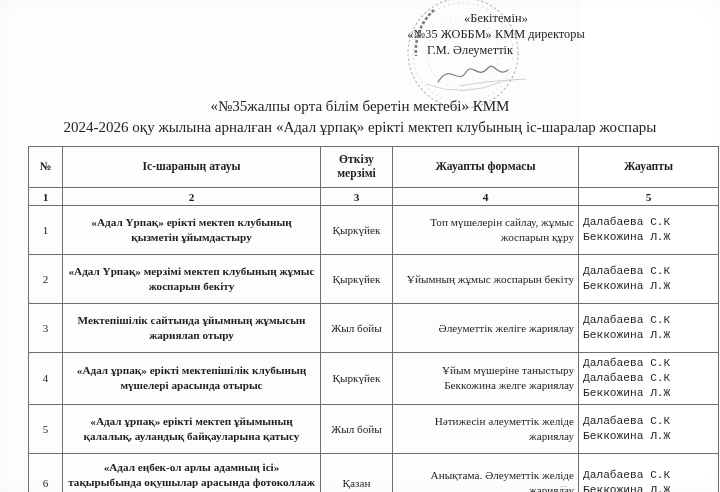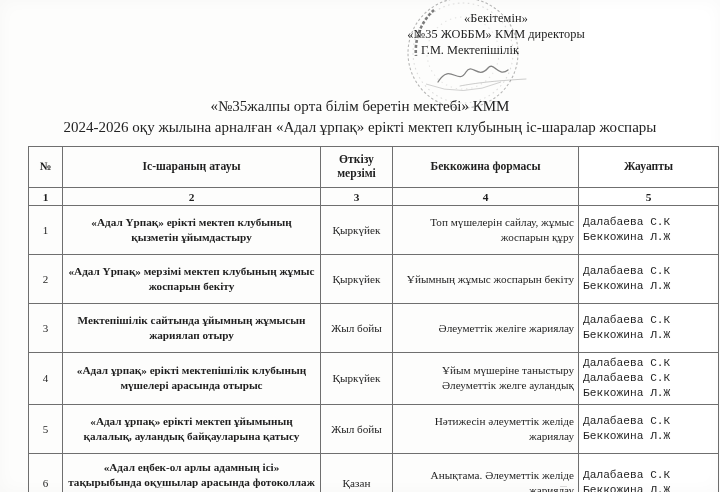--- a/index.html
+++ b/index.html
@@ -183,21 +183,21 @@
   <svg class="signature" viewBox="0 0 120 44">
     <g fill="none" stroke="#303030" stroke-width="1.3" opacity="0.75" stroke-linecap="round">
       <path d="M8,30 C20,10 28,34 36,20 C42,10 48,28 58,16 C64,9 68,26 78,18"></path>
       <path d="M30,34 C46,31 62,29 96,27" stroke-width="0.8" opacity="0.5"></path>
     </g>
   </svg>
 
   <div class="approval">
     <span class="ln ln-1">«Бекітемін»</span>
     <span class="ln ln-2">«№35 ЖОББМ» КММ директоры</span>
-    <span class="ln ln-3">Г.М. Мектепішілік</span>
+    <span class="ln ln-3">Г.М. Әлеуметтік</span>
   </div>
 
   <div class="doc-title">
     <span class="t-line">«№35жалпы орта білім беретін мектебі» КММ</span>
     <span class="t-line">2024-2026 оқу жылына арналған  «Адал ұрпақ» ерікті мектеп клубының іс-шаралар жоспары</span>
   </div>
 
   <div class="tbl-wrap">
     <table class="plan">
       <colgroup>
@@ -205,21 +205,21 @@
           <col class="col-name">
           <col class="col-term">
           <col class="col-form">
           <col class="col-resp">
       </colgroup>
       <thead>
         <tr>
           <th>№</th>
           <th>Іс-шараның атауы</th>
           <th>Өткізу мерзімі</th>
-          <th>Беккожина формасы</th>
+          <th>Жауапты формасы</th>
           <th>Жауапты</th>
         </tr>
         <tr class="numrow">
           <td>1</td>
           <td>2</td>
           <td>3</td>
           <td>4</td>
           <td>5</td>
         </tr>
       </thead>
@@ -245,21 +245,21 @@
           <td class="c-name">Мектепішілік сайтында ұйымның жұмысын жариялап отыру</td>
           <td class="c-term">Жыл бойы</td>
           <td class="c-form">Әлеуметтік желіге жариялау</td>
           <td class="c-resp">Далабаева С.К
 Беккожина Л.Ж</td>
         </tr>
         <tr class="r-tall">
           <td class="c-no">4</td>
           <td class="c-name">«Адал ұрпақ» ерікті мектепішілік клубының мүшелері арасында отырыс</td>
           <td class="c-term">Қыркүйек</td>
-          <td class="c-form">Ұйым мүшеріне таныстыру Әлеуметтік желге ауландық</td>
+          <td class="c-form">Ұйым мүшеріне таныстыру Беккожина желге жариялау</td>
           <td class="c-resp">Далабаева С.К
 Далабаева С.К
 Беккожина Л.Ж</td>
         </tr>
         <tr class="r-tall">
           <td class="c-no">5</td>
           <td class="c-name">«Адал ұрпақ» ерікті мектеп ұйымының қалалық, ауландық байқауларына қатысу</td>
           <td class="c-term">Жыл бойы</td>
           <td class="c-form">Нәтижесін әлеуметтік желіде жариялау</td>
           <td class="c-resp">Далабаева С.К

